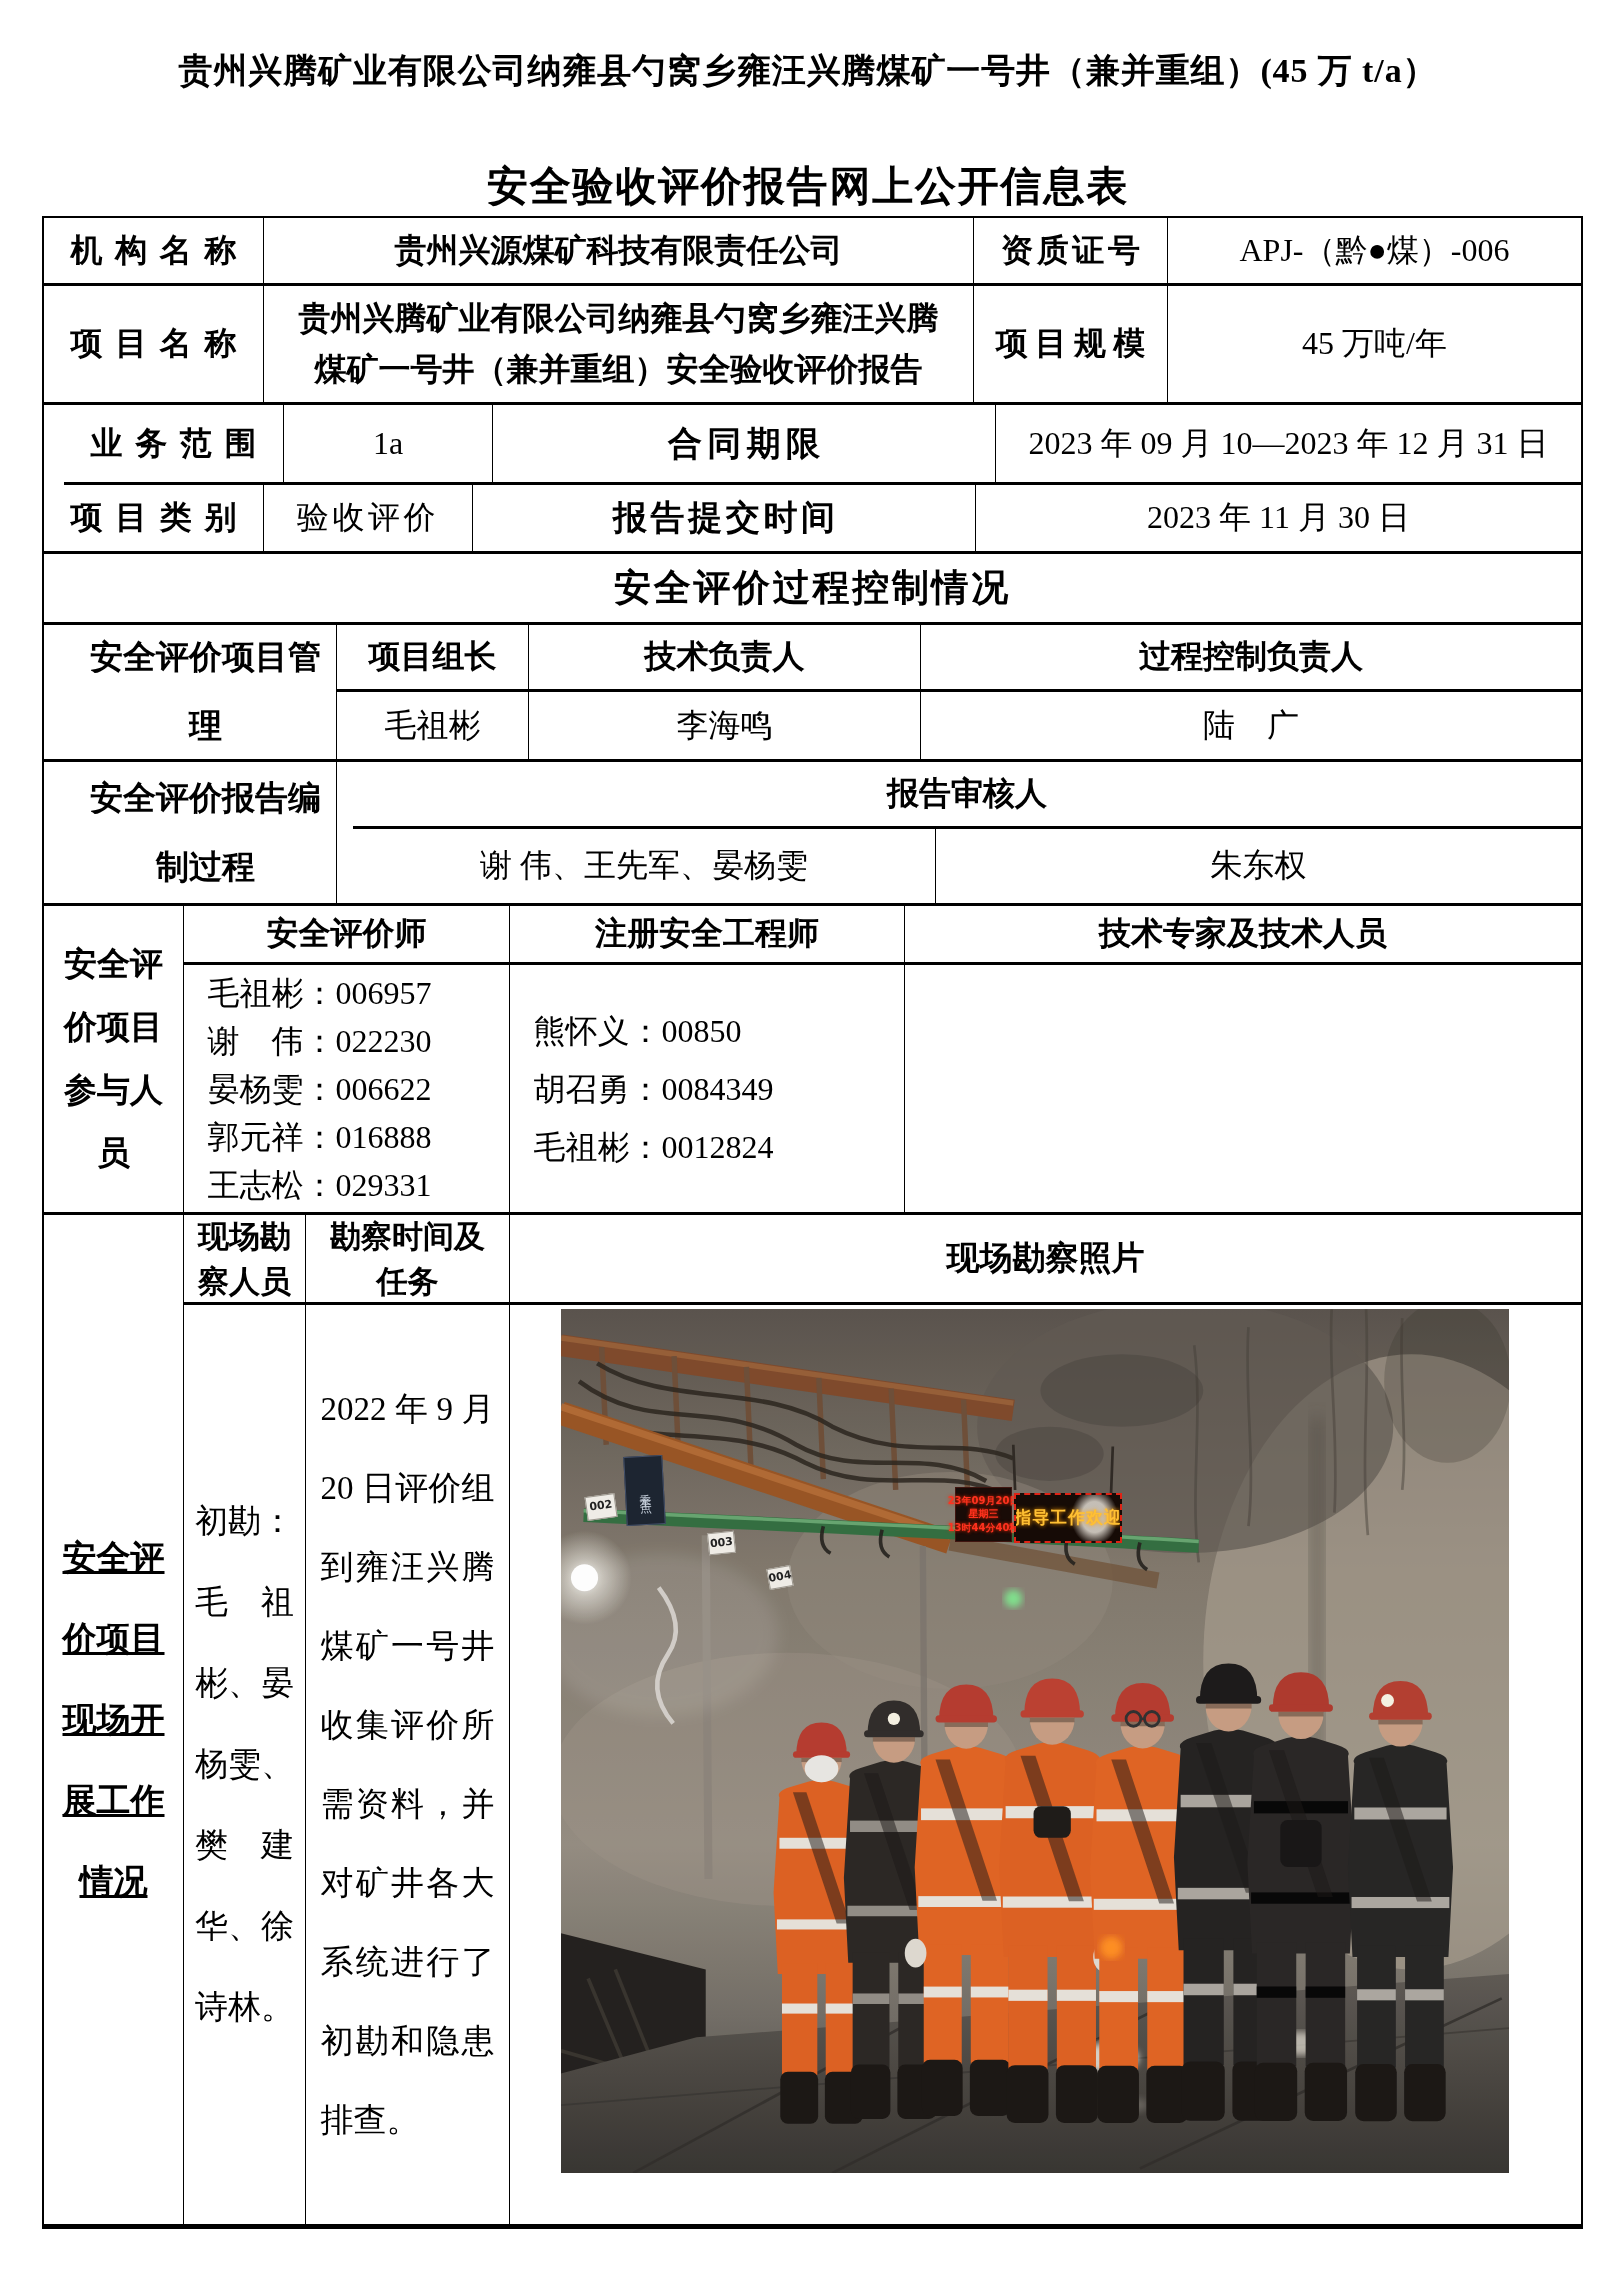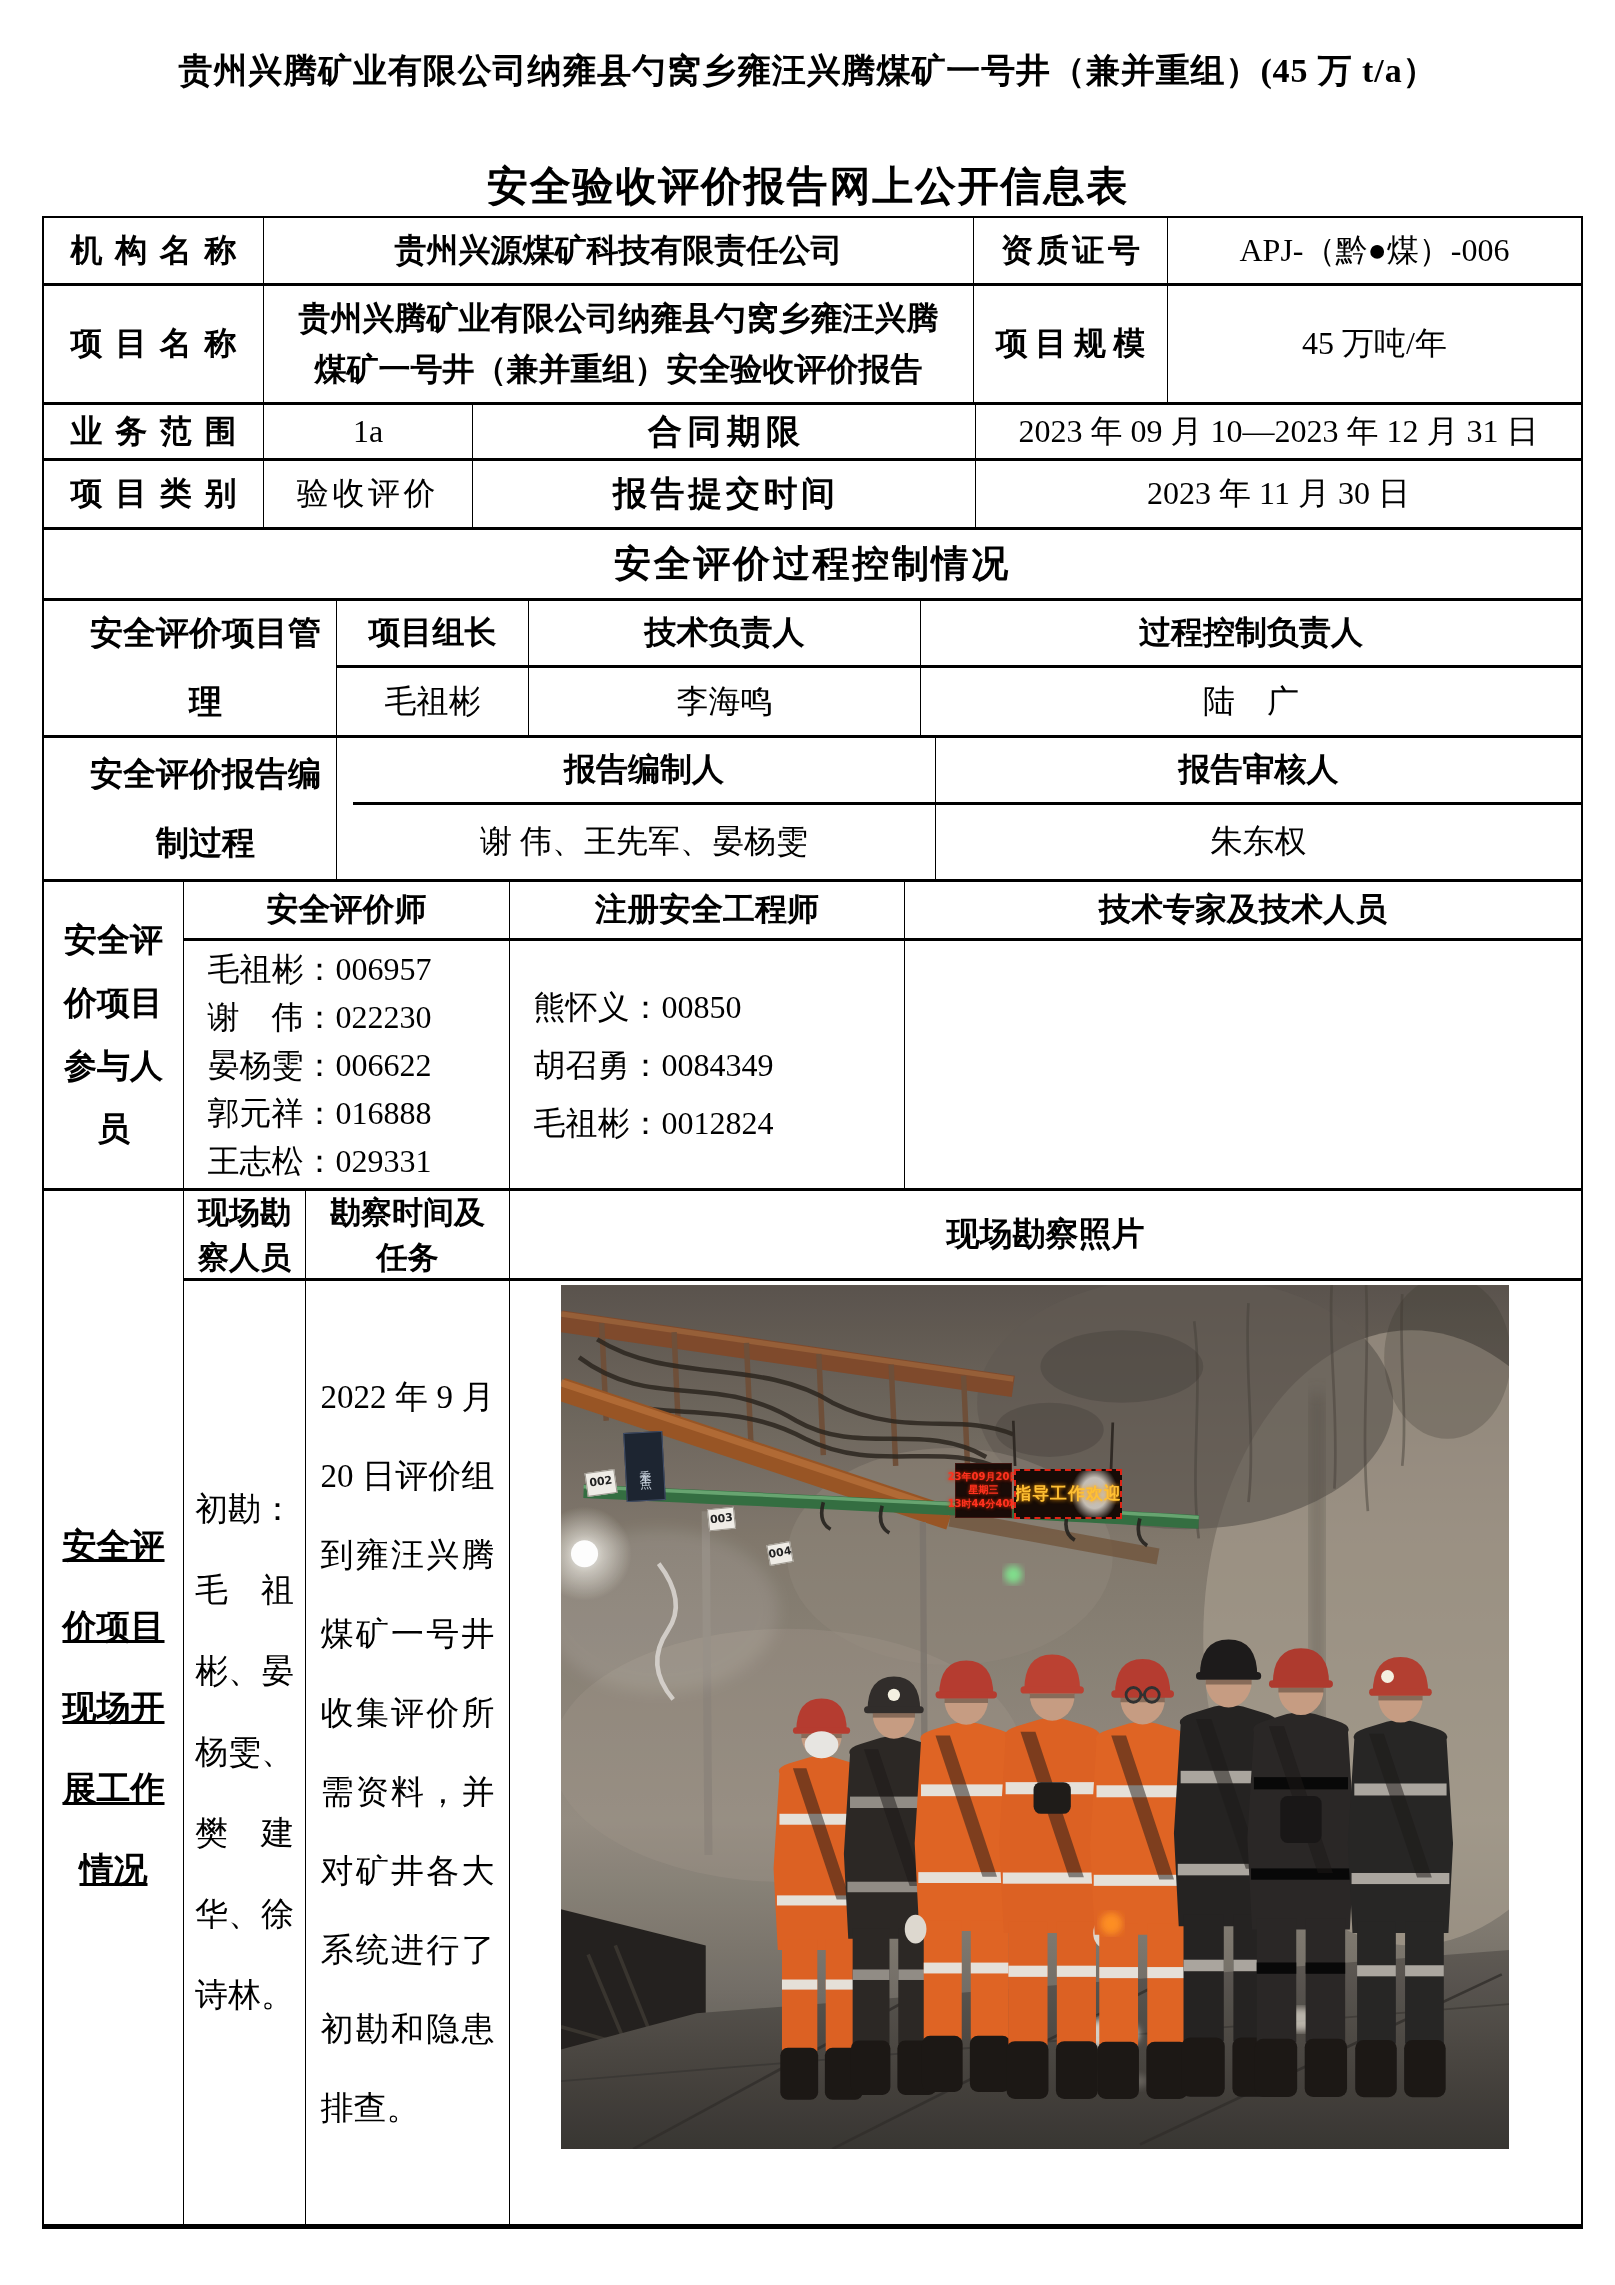--- a/index.html
+++ b/index.html
@@ -77,21 +77,21 @@
       <div class="c end">APJ-（黔●煤）-006</div>
     </div>
 
     <div class="r" style="height:119px;">
       <div class="c b sp4" style="width:220px;">项目名称</div>
       <div class="c projname" style="width:710px;">贵州兴腾矿业有限公司纳雍县勺窝乡雍汪兴腾煤矿一号井（兼并重组）安全验收评价报告</div>
       <div class="c b sp4s" style="width:194px;">项目规模</div>
       <div class="c end">45 万吨/年</div>
     </div>
 
-    <div class="r" style="height:56px;">
+    <div class="r" style="height:80px;margin-left:20px;">
       <div class="c b sp4" style="width:220px;">业务范围</div>
       <div class="c" style="width:209px;">1a</div>
       <div class="c b" style="width:503px;letter-spacing:5.4px;text-indent:5.4px;font-size:34px;">合同期限</div>
       <div class="c end">2023 年 09 月 10—2023 年 12 月 31 日</div>
     </div>
 
     <div class="r" style="height:69px;">
       <div class="c b sp4" style="width:220px;">项目类别</div>
       <div class="c" style="width:209px;letter-spacing:3.6px;">验收评价</div>
       <div class="c b" style="width:503px;letter-spacing:3.6px;text-indent:3.6px;font-size:34px;">报告提交时间</div>
@@ -115,21 +115,20 @@
           <div class="c" style="width:392px;">李海鸣</div>
           <div class="c end">陆　广</div>
         </div>
       </div>
     </div>
 
     <div class="sec" style="height:144px;gap:16px;">
       <div class="c lbl2" style="width:262px;font-size:33px;">安全评价报告编制过程</div>
       <div class="sub">
         <div class="r" style="height:67px;">
-          <div class="c b" style="width:583px;">报告编制人</div>
           <div class="c b end">报告审核人</div>
         </div>
         <div class="r">
           <div class="c" style="width:583px;">谢 伟、王先军、晏杨雯</div>
           <div class="c end">朱东权</div>
         </div>
       </div>
     </div>
 
     <div class="sec" style="height:309px;">

